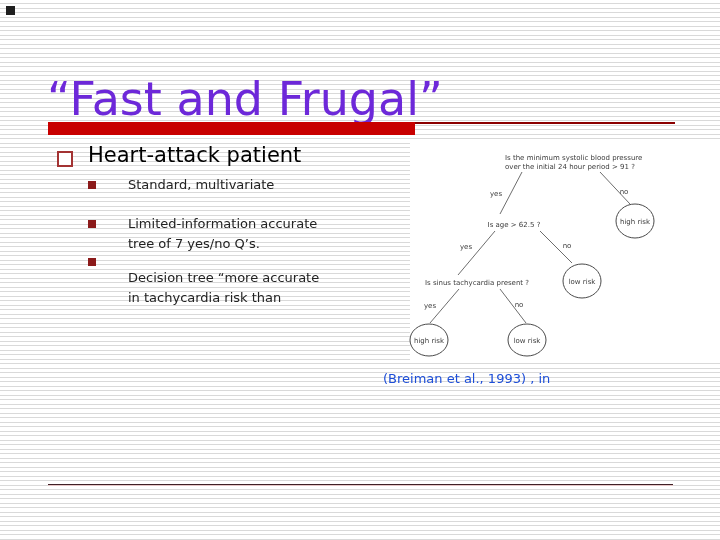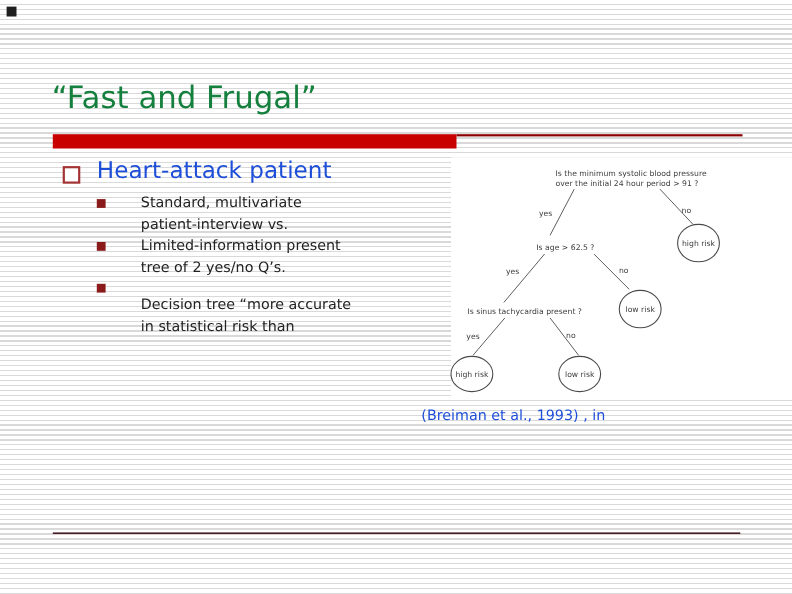--- a/index.html
+++ b/index.html
@@ -5,30 +5,30 @@
   html,body{margin:0;padding:0;}
   body{
     width:720px;height:540px;position:relative;overflow:hidden;
     font-family:"DejaVu Sans","Liberation Sans",sans-serif;
     background-color:#ffffff;
     background-image:repeating-linear-gradient(to bottom,
       #ffffff 0px,#ffffff 3.4px,#d9d9d9 3.4px,#d9d9d9 4.5px);
   }
   .corner-square{position:absolute;left:6px;top:6px;width:9px;height:9px;background:#1f1f1f;}
   .slide-title{
-    position:absolute;left:47px;top:72px;font-size:28px;color:#15803d;
+    position:absolute;left:47px;top:72px;font-size:46px;color:#6d28d9;
     white-space:nowrap;letter-spacing:0px;
   }
   .title-bar{position:absolute;left:48px;top:122px;width:367px;height:13px;background:#c80000;}
   .title-bar-thin{position:absolute;left:415px;top:122px;width:260px;height:2px;background:#8b0000;}
   .heading-bullet{
     position:absolute;left:57px;top:151px;width:12px;height:12px;
     border:2px solid #a33333;background:#ffffff;
   }
-  .heading-text{position:absolute;left:88px;top:143px;font-size:21px;color:#1d4ed8;white-space:nowrap;}
+  .heading-text{position:absolute;left:88px;top:143px;font-size:21px;color:#000000;white-space:nowrap;}
   .sub-bullet{position:absolute;left:88px;width:8px;height:8px;background:#8b1a1a;}
   .sub-bullet.b1{top:181px;} .sub-bullet.b2{top:220px;} .sub-bullet.b3{top:258px;}
   .sub-text{
     position:absolute;left:128px;font-size:13px;line-height:19.5px;
     color:#222222;white-space:nowrap;
   }
   .sub-text.t1{top:175px;} .sub-text.t2{top:214px;} .sub-text.t3{top:268px;}
   .tree-figure{position:absolute;left:400px;top:138px;width:332px;height:230px;}
   .tree-figure svg{display:block;}
   .citation{
@@ -52,33 +52,32 @@
 <div class="slide-title">“Fast and Frugal”</div>
 <div class="title-bar"></div>
 <div class="title-bar-thin"></div>
 
 <div class="heading-bullet"></div>
 <div class="heading-text">Heart-attack patient</div>
 
 <div class="sub-bullet b1"></div>
 <div class="sub-text t1">
   <div>Standard, multivariate</div>
-  <div>patient-interview vs.</div>
 </div>
 
 <div class="sub-bullet b2"></div>
 <div class="sub-text t2">
-  <div>Limited-information present</div>
-  <div>tree of 2 yes/no Q’s.</div>
+  <div>Limited-information accurate</div>
+  <div>tree of 7 yes/no Q’s.</div>
 </div>
 
 <div class="sub-bullet b3"></div>
 <div class="sub-text t3">
   <div>Decision tree “more accurate</div>
-  <div>in statistical risk than</div>
+  <div>in tachycardia risk than</div>
 </div>
 
 <div class="tree-figure">
   <svg width="332" height="230" viewBox="0 0 332 230">
     <rect x="10" y="5" width="315" height="218" fill="#ffffff"></rect>
 
     <text class="tree-text" x="105" y="22">Is the minimum systolic blood pressure</text>
     <text class="tree-text" x="105" y="31">over the initial 24 hour period &gt; 91 ?</text>
 
     <line class="tree-line" x1="122" y1="34" x2="100" y2="76"></line>

